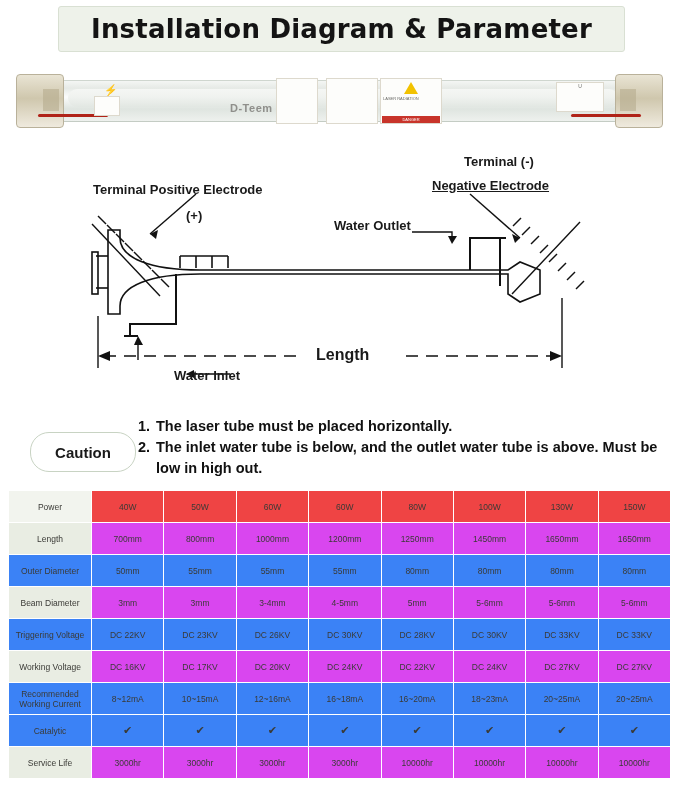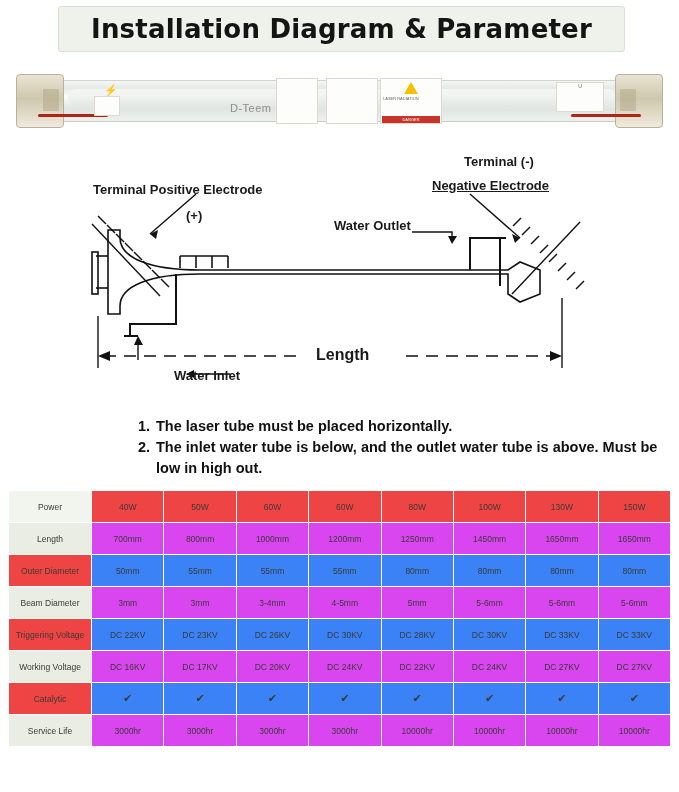--- a/index.html
+++ b/index.html
@@ -134,21 +134,21 @@
     font-size: 4px;
     text-align: center;
     line-height: 7px;
   }
   .brand-text {
     position: absolute;
     left: 222px;
     top: 44px;
     font-size: 11px;
     color: #8f8f8b;
-    font-weight: normal;
+    font-weight: bold;
     letter-spacing: .5px;
   }
   .sticker-small {
     position: absolute;
     left: 548px;
     top: 24px;
     width: 46px;
     height: 28px;
     background: #fdfdfb;
     border: 1px solid #ddd9cd;
@@ -253,21 +253,21 @@
     vertical-align: middle;
   }
   td.rowhead {
     width: 78px;
     text-align: center;
     font-size: 8.5px;
     color: #3a3a36;
   }
   tr.r-a td { background: #3b82f6; }
   tr.r-b td { background: #d946ef; }
-  tr.r-a td.rowhead { background: #ef4444; }
+  tr.r-a td.rowhead { background: #3b82f6; }
   tr.r-b td.rowhead { background: #e9ede3; }
   tr.head td { background: #ef4444; }
   tr.head td.rowhead { background: #f2f4ee; }
   .check { font-size: 11px; color: #3a3a36; }
 </style>
 </head>
 <body>
 
 <div class="page">
 
@@ -380,20 +380,21 @@
     <div class="dg-label" style="left:93px; top:36px;text-align:center;">Terminal Positive Electrode</div>
     <div class="dg-label" style="left:186px; top:62px;">(+)</div>
     <div class="dg-label" style="left:464px; top:8px;">Terminal  (-)</div>
     <div class="dg-label" style="left:432px; top:32px;text-decoration:underline;">Negative Electrode</div>
     <div class="dg-label" style="left:334px; top:72px;">Water Outlet</div>
     <div class="dg-label" style="left:174px; top:222px;">Water Inlet</div>
     <div class="dg-label" style="left:316px; top:200px; font-size:16px;">Length</div>
   </div>
 
   <div class="caution-wrap">
+    <div class="caution-badge">Caution</div>
     <div class="caution-lines">
       <div class="caution-item">
         <span class="num">1.</span>
         <span class="txt">The laser tube must be placed horizontally.</span>
       </div>
       <div class="caution-item">
         <span class="num">2.</span>
         <span class="txt">The inlet water tube is below, and the outlet water tube is above. Must be low in high out.</span>
       </div>
     </div>
@@ -462,20 +463,31 @@
           <td>DC 16KV</td>
           <td>DC 17KV</td>
           <td>DC 20KV</td>
           <td>DC 24KV</td>
           <td>DC 22KV</td>
           <td>DC 24KV</td>
           <td>DC 27KV</td>
           <td>DC 27KV</td>
         </tr>
         <tr class="r-a">
+          <td class="rowhead">Recommended Working Current</td>
+          <td>8~12mA</td>
+          <td>10~15mA</td>
+          <td>12~16mA</td>
+          <td>16~18mA</td>
+          <td>16~20mA</td>
+          <td>18~23mA</td>
+          <td>20~25mA</td>
+          <td>20~25mA</td>
+        </tr>
+        <tr class="r-a">
           <td class="rowhead">Catalytic</td>
           <td class="check">✔</td>
           <td class="check">✔</td>
           <td class="check">✔</td>
           <td class="check">✔</td>
           <td class="check">✔</td>
           <td class="check">✔</td>
           <td class="check">✔</td>
           <td class="check">✔</td>
         </tr>

